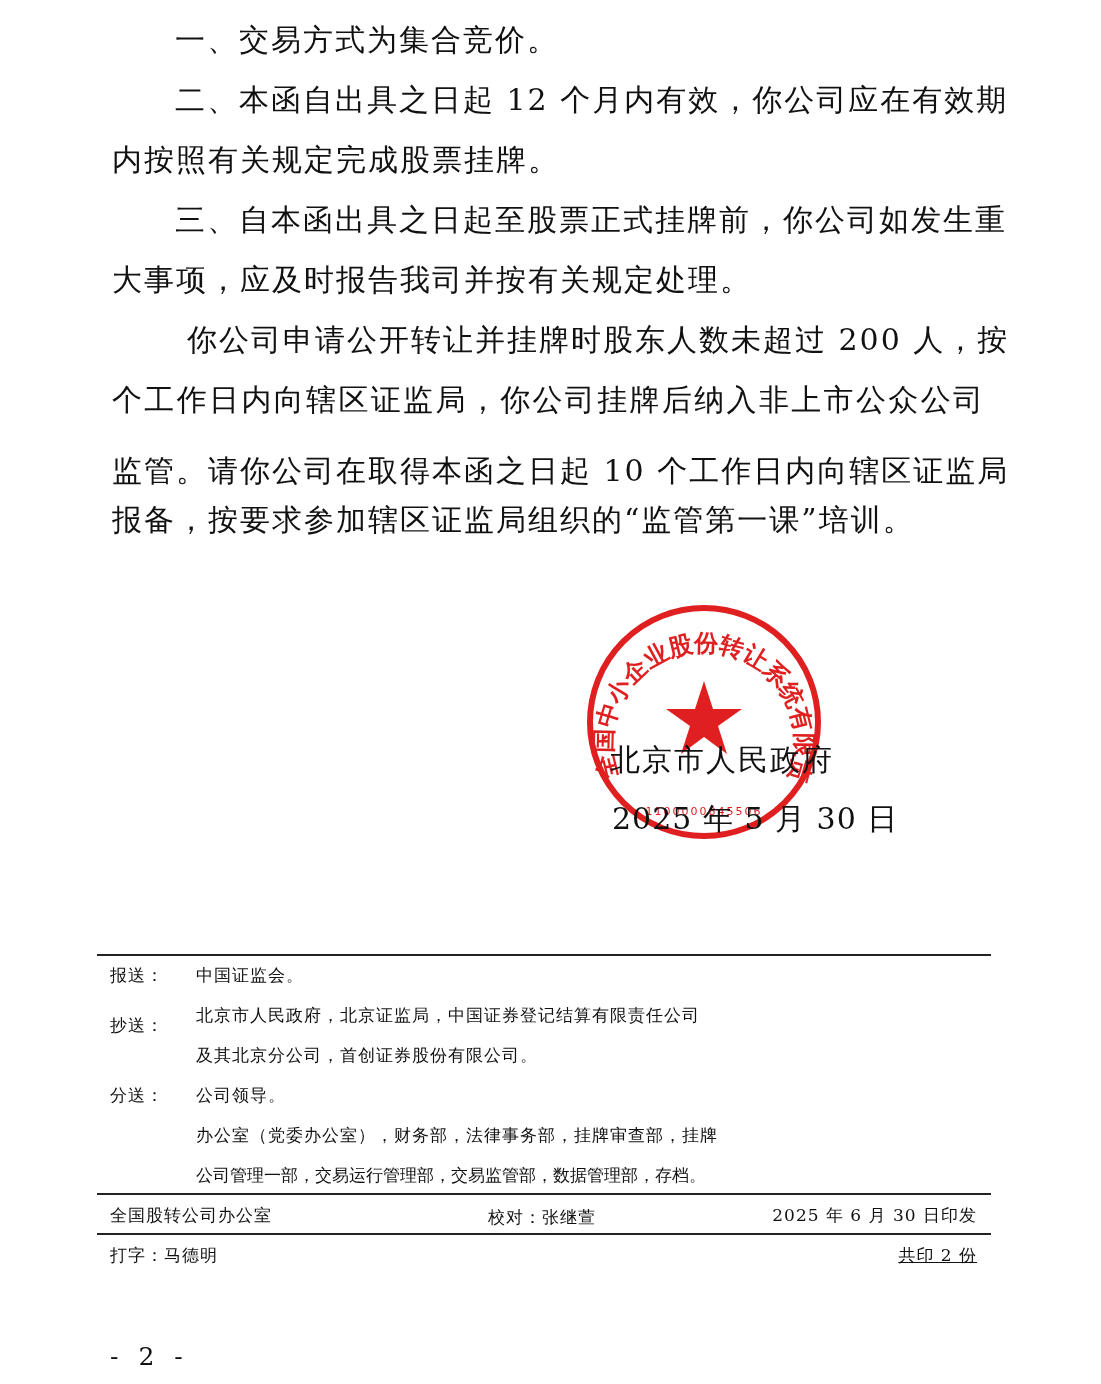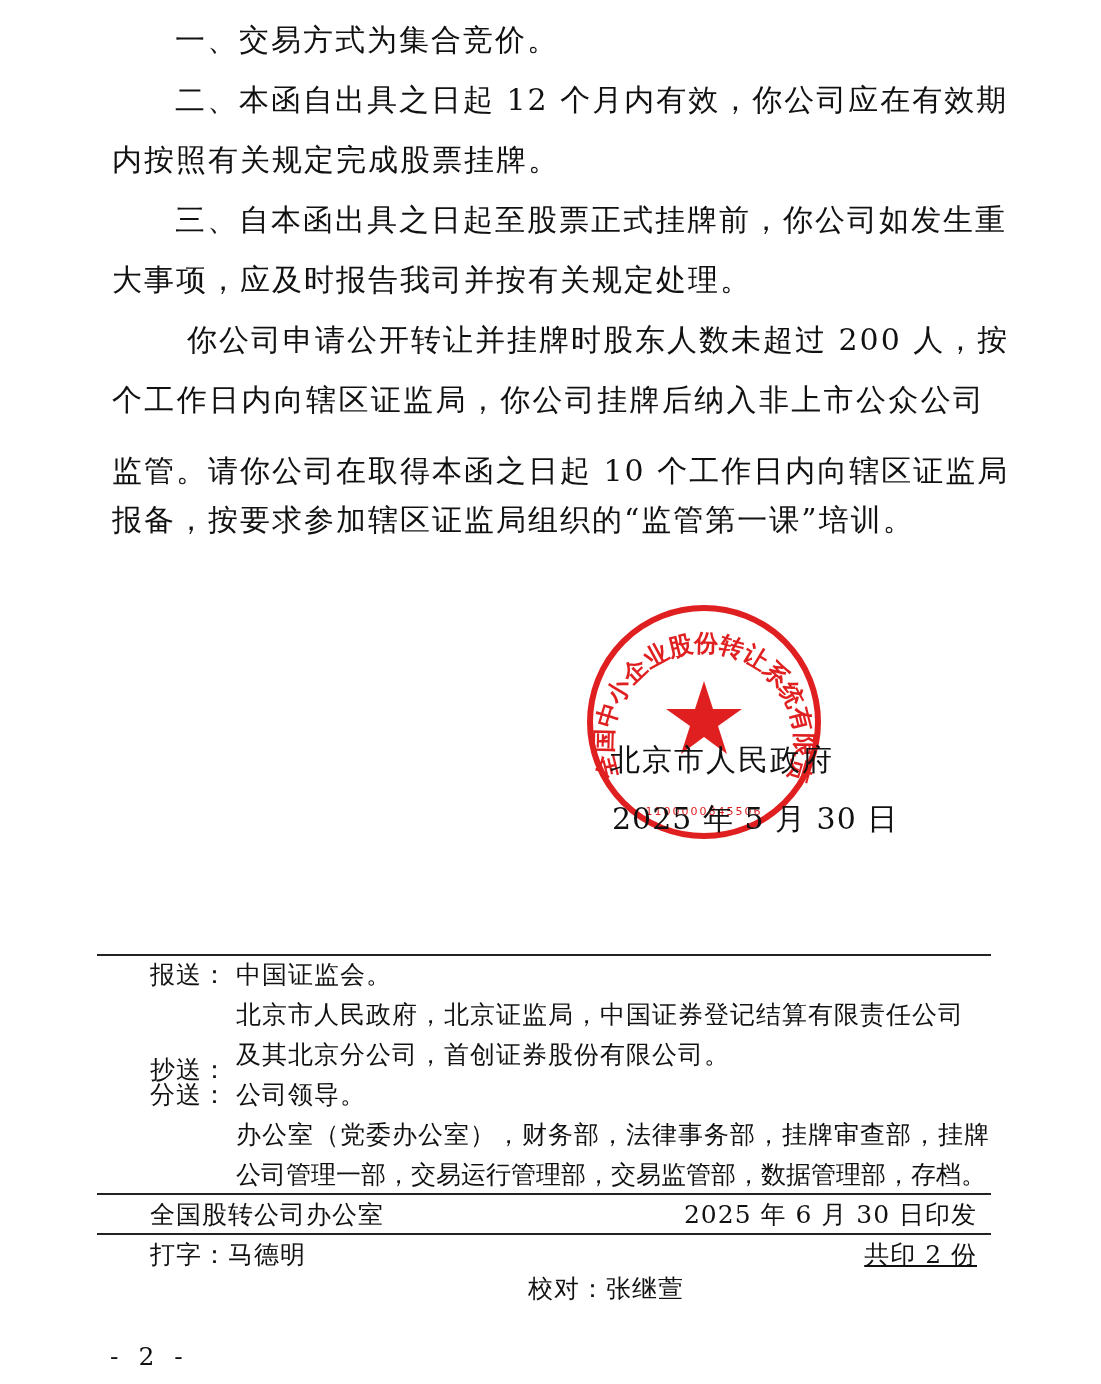--- a/index.html
+++ b/index.html
@@ -2,21 +2,21 @@
 <html><head>
   <meta charset="utf-8">
   <style>
     html, body { margin:0; padding:0; background:#ffffff; }
     body { width:1101px; height:1384px; position:relative; overflow:hidden;
            font-family: "DejaVu Serif", "Liberation Serif", serif; color:#111; }
     .line { position:absolute; font-size:30px; line-height:40px; white-space:nowrap; letter-spacing:2px; }
     .just { text-align:justify; text-align-last:justify; }
     .seal { position:absolute; left:585px; top:603px; width:238px; height:238px; }
     .rule { position:absolute; left:97px; width:894px; height:2px; background:#222; }
-    .foot { position:absolute; font-size:25px; line-height:34px; white-space:nowrap; letter-spacing:1px;margin-left:40px; }
+    .foot { position:absolute; font-size:17px; line-height:34px; white-space:nowrap; letter-spacing:1px; }
     .pagenum { position:absolute; left:110px; top:1342px; font-size:25px; letter-spacing:6px; }
   </style>
 </head>
 <body>
 
 <div class="line" style="left:175px;top:20px;">一、交易方式为集合竞价。</div>
 
 <div class="line just" style="left:175px;top:80px;width:810px;">二、本函自出具之日起 12 个月内有效，你公司应在有效期</div>
 <div class="line" style="left:112px;top:140px;">内按照有关规定完成股票挂牌。</div>
 
@@ -40,31 +40,31 @@
   <text x="119" y="212" font-size="11" fill="#e02020" text-anchor="middle" font-family="DejaVu Sans, sans-serif" letter-spacing="2">1100000845506</text>
 </svg>
 
 <div class="line" style="left:610px;top:740px;">北京市人民政府</div>
 <div class="line" style="left:588px;top:799px;letter-spacing:1px;margin-left:24px;">2025 年 5 月 30 日</div>
 
 <div class="rule" style="top:954px;"></div>
 <div class="foot" style="left:110px;top:958px;">报送：</div>
 <div class="foot" style="left:196px;top:958px;">中国证监会。</div>
 
-<div class="foot" style="left:110px;top:1053px;text-align:center;">抄送：</div>
+<div class="foot" style="left:110px;top:1008px;text-align:center;">抄送：</div>
 <div class="foot" style="left:196px;top:998px;">北京市人民政府，北京证监局，中国证券登记结算有限责任公司</div>
 <div class="foot" style="left:196px;top:1038px;">及其北京分公司，首创证券股份有限公司。</div>
 
 <div class="foot" style="left:110px;top:1078px;">分送：</div>
 <div class="foot" style="left:196px;top:1078px;">公司领导。</div>
 <div class="foot" style="left:196px;top:1118px;text-align:center;">办公室（党委办公室），财务部，法律事务部，挂牌审查部，挂牌</div>
 <div class="foot" style="left:196px;top:1158px;letter-spacing:0px;">公司管理一部，交易运行管理部，交易监管部，数据管理部，存档。</div>
 
 <div class="rule" style="top:1193px;"></div>
 <div class="foot" style="left:110px;top:1198px;">全国股转公司办公室</div>
 <div class="foot" style="right:124px;top:1198px;">2025 年 6 月 30 日印发</div>
 <div class="rule" style="top:1233px;"></div>
 
 <div class="foot" style="left:110px;top:1238px;">打字：马德明</div>
-<div class="foot" style="left:488px;top:1272px;">校对：张继萱</div>
+<div class="foot" style="left:488px;top:1200px;">校对：张继萱</div>
 <div class="foot" style="right:124px;top:1238px;text-decoration:underline;">共印 2 份</div>
 
 <div class="pagenum">- 2 -</div>
 
 </body></html>

